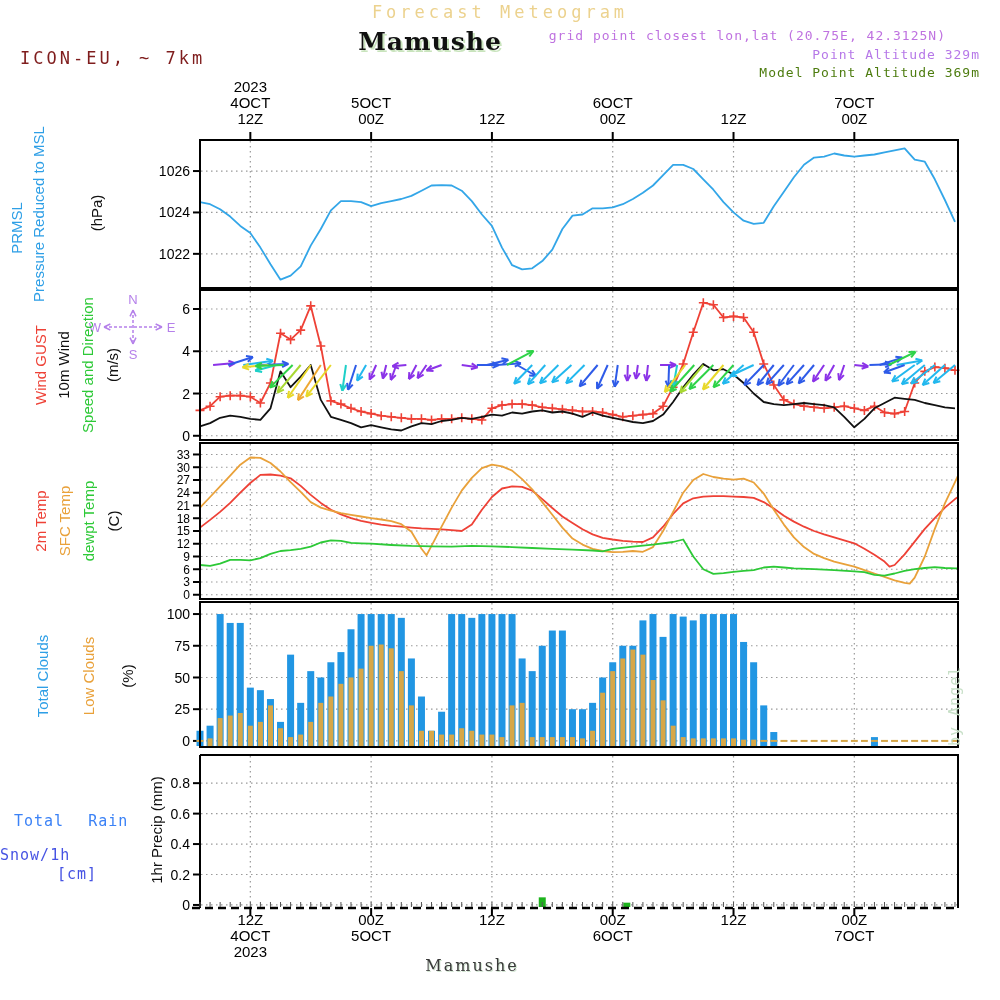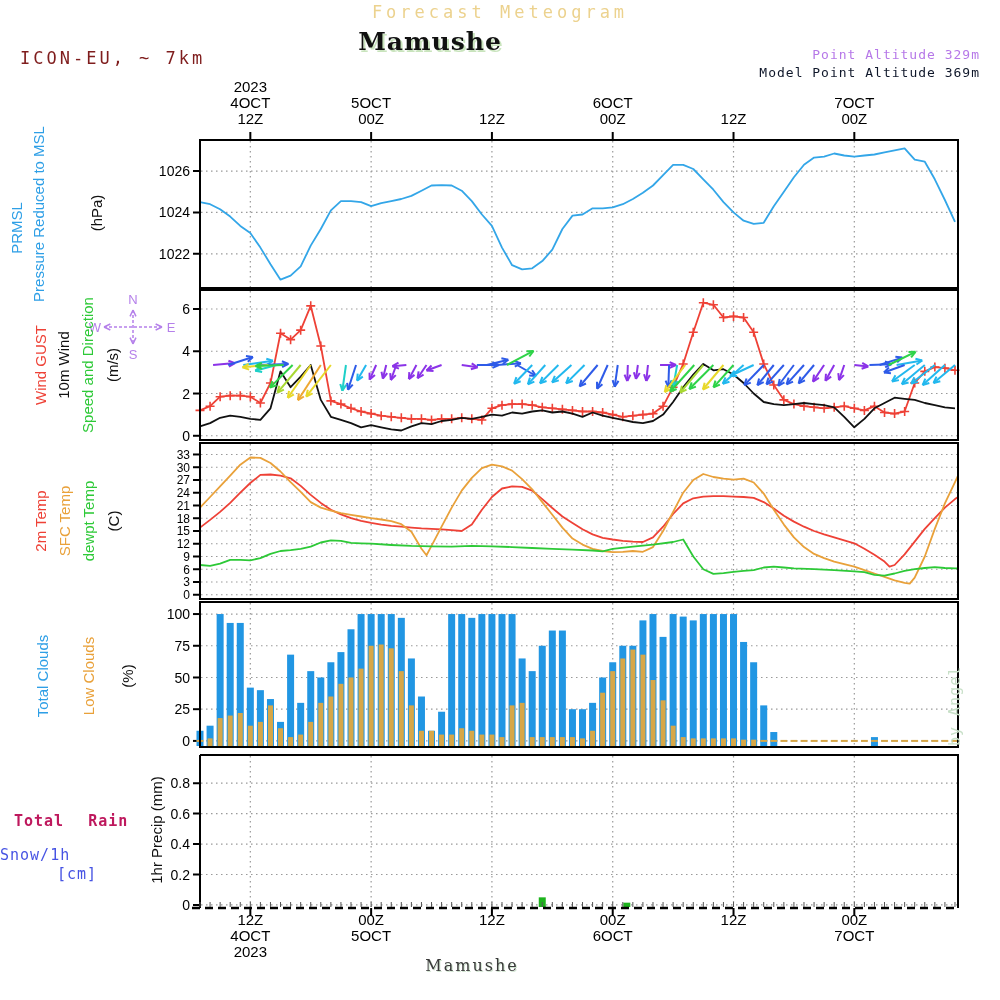--- a/index.html
+++ b/index.html
@@ -1,17 +1,17 @@
 <!DOCTYPE html>
 <html><head>
 <meta charset="utf-8">
 <style>
   html,body{margin:0;padding:0;background:#fff;}
   #canvas{position:relative;width:1000px;height:1000px;background:#ffffff;overflow:hidden;
-          font-family:"Liberation Sans",sans-serif;border-radius:24px;}
+          font-family:"Liberation Sans",sans-serif;}
   .hdr{position:absolute;white-space:nowrap;font-family:"DejaVu Sans Mono",monospace;}
   #figtitle{left:0;right:0;top:2px;text-align:center;font-size:17px;letter-spacing:4px;}
   #station{left:0;width:860px;top:27px;text-align:center;font-size:25px;font-weight:bold;
            font-family:"DejaVu Serif",serif;letter-spacing:1px;}
   #reqline{right:14px;top:10px;font-size:13px;letter-spacing:1px;}
   #gridline{right:54px;top:28px;font-size:13px;letter-spacing:1px;}
   #ptalt{right:20px;top:47px;font-size:13px;letter-spacing:1px;}
   #mptalt{right:20px;top:65px;font-size:13px;letter-spacing:1px;}
   #model{left:20px;top:48px;font-size:17px;letter-spacing:3px;}
   .vlab{position:absolute;white-space:nowrap;transform:translate(-50%,-50%) rotate(-90deg);
@@ -23,25 +23,26 @@
       font-family:"DejaVu Serif",serif;font-size:16px;letter-spacing:2px;color:#3a3a3a;
       text-shadow:1px 1px 0 #cfe4cf;}
   svg text{font-family:"Liberation Sans",sans-serif;}
 </style>
 </head>
 <body>
 
 <div id="canvas">
   <div id="figtitle" class="hdr" style="color: rgb(236, 210, 142);">Forecast Meteogram</div>
   <div id="station" class="hdr" style="color: rgb(17, 17, 17); text-shadow: rgb(201, 228, 189) 2px 2px 0px;">Mamushe</div>
+  <div id="gridline" class="hdr" style="color: rgb(191, 114, 224);">grid point closest lon,lat (20.75E, 42.3125N)</div>
   <div id="ptalt" class="hdr" style="color: rgb(182, 120, 232);">Point Altitude 329m</div>
-  <div id="mptalt" class="hdr" style="color: #0f172a;">Model Point Altitude 369m</div>
+  <div id="mptalt" class="hdr" style="color: #4d7c0f;">Model Point Altitude 369m</div>
   <div id="model" class="hdr" style="color: #7f1d1d;">ICON-EU, ~ 7km</div>
 
-  <div class="hlab" id="rainlab" style="left: 14px; top: 812px; word-spacing: 14px; color: #be185d; font-weight: bold;">Total Rain</div>
+  <div class="hlab" id="rainlab" style="left: 14px; top: 812px; word-spacing: 14px; color: #3b82f6;">Total Rain</div>
   <div class="hlab" id="snowlab" style="left: 0; top: 846px; color: rgb(70, 83, 227);">Snow/1h</div>
   <div class="hlab" id="cmlab" style="left: 57px; top: 865px; color: rgb(70, 83, 227);">[cm]</div>
 
   <svg id="plot" width="1000" height="1000" style="position:absolute;left:0;top:0;">
       <g>
         <line x1="250.332005312085" y1="141" x2="250.332005312085" y2="287" stroke="#999999" stroke-width="1.2" stroke-dasharray="1.5,3.5"></line>
         <line x1="371.12881806108896" y1="141" x2="371.12881806108896" y2="287" stroke="#999999" stroke-width="1.2" stroke-dasharray="1.5,3.5"></line>
         <line x1="491.92563081009297" y1="141" x2="491.92563081009297" y2="287" stroke="#999999" stroke-width="1.2" stroke-dasharray="1.5,3.5"></line>
         <line x1="612.722443559097" y1="141" x2="612.722443559097" y2="287" stroke="#999999" stroke-width="1.2" stroke-dasharray="1.5,3.5"></line>
         <line x1="733.5192563081009" y1="141" x2="733.5192563081009" y2="287" stroke="#999999" stroke-width="1.2" stroke-dasharray="1.5,3.5"></line>

